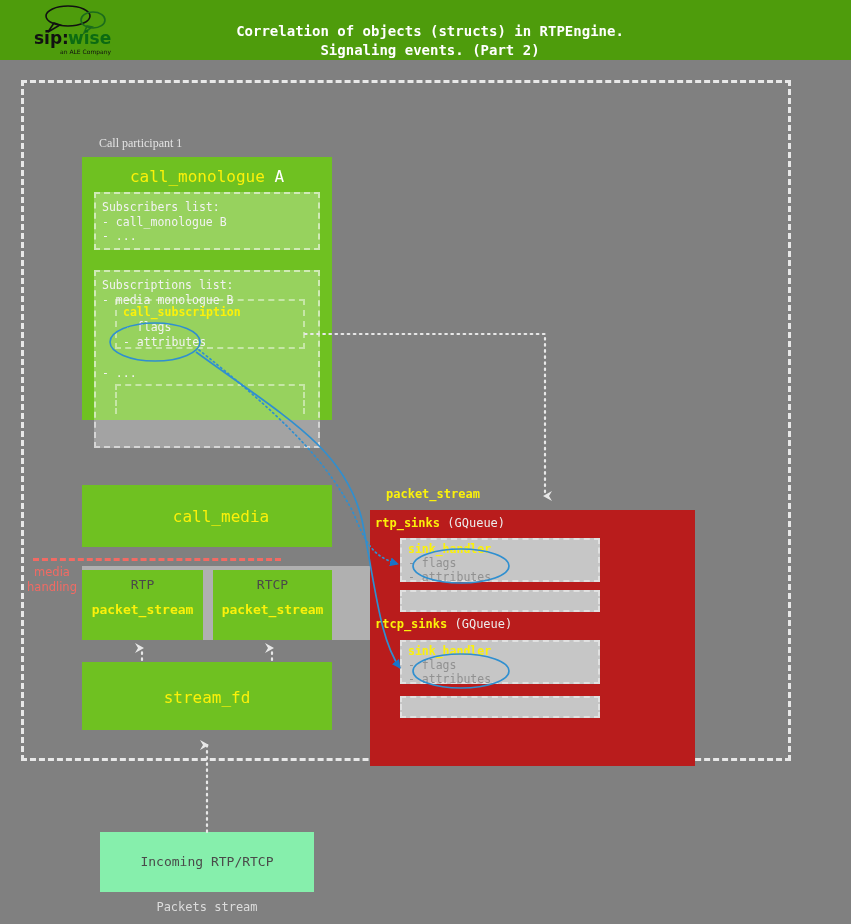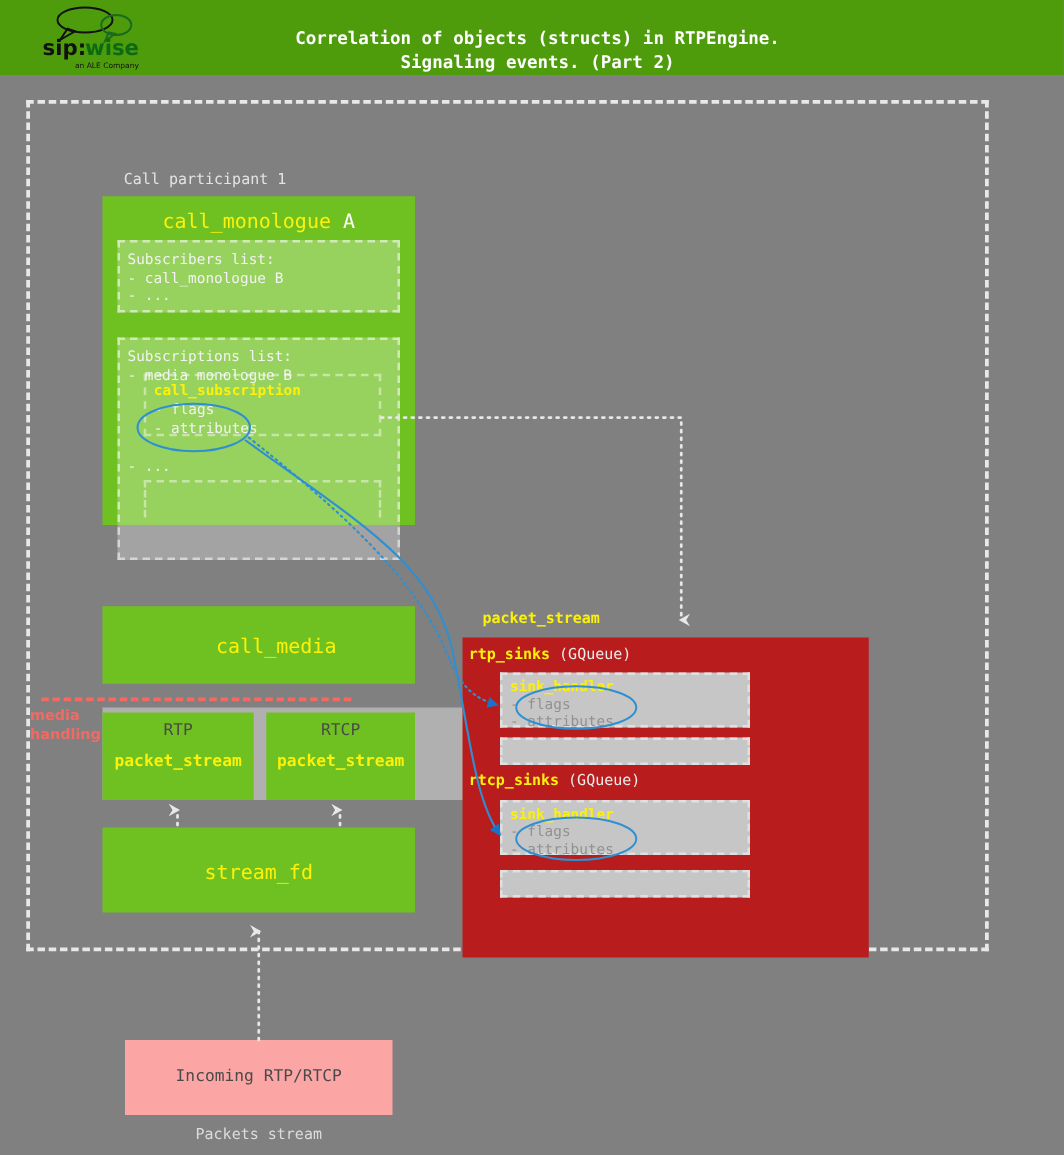--- a/index.html
+++ b/index.html
@@ -45,21 +45,21 @@
     color:#ffffff;
   }
   .box-title {
     color:#fbf10a; font-weight:normal; font-size:16px;
     text-align:center; white-space:pre;
   }
 
   
   #participant-label {
     position:absolute; left:99px; top:136px;
-    color:#e3e3e3; font-size:12px; white-space:pre;
+    color:#e3e3e3; font-size:12px; white-space:pre;font-family:Liberation Serif, serif;
   }
 
   
   #call-monologue-a { left:82px; top:157px; width:250px; height:263px; }
   #cma-title { position:absolute; left:0; top:10px; width:250px; }
   .cma-title-name { color:#fbf10a; }
   .cma-title-suffix { color:#ffffff; }
 
   .inner-dashed {
     position:absolute;
@@ -95,21 +95,22 @@
   #media-band {
     position:absolute; left:82px; top:566px; width:289px; height:74px;
     background:#b0b0b0;
   }
   #red-dashed {
     position:absolute; left:33px; top:558px; width:248px; height:0;
     border-top:3px dashed #f26a63;
   }
   #media-handling-label {
     position:absolute; left:24px; top:565px; width:56px;
-    color:#f26a63; font-weight:bold; font-size:11.5px; line-height:15px;
+    color:#f26a63; font-weight:normal; font-size:11.5px; line-height:15px;
+    text-align:center;
     font-family:"DejaVu Sans","Liberation Sans",sans-serif;
   }
 
   #rtp-box   { left:82px;  top:570px; width:121px; height:70px; }
   #rtcp-box  { left:213px; top:570px; width:119px; height:70px; }
   .sub-label {
     position:absolute; left:0; top:7px; width:100%;
     color:#4a4a4a; font-size:13px; text-align:center; white-space:pre;
   }
   .ps-label {
@@ -145,21 +146,21 @@
   .handler-title { color:#fbf10a; font-weight:bold; font-size:11.5px; line-height:14px; white-space:pre; }
   .handler-line  { color:#919191; font-size:11.5px; line-height:14px; white-space:pre; }
   .empty-box {
     position:absolute; left:30px; width:200px; height:22px;
     background:#c6c6c6; border:2px dashed #e0e0e0;
   }
 
   
   #incoming-box {
     position:absolute; left:100px; top:832px; width:214px; height:60px;
-    background:#fca5a5;
+    background:#86efac;
   }
   #incoming-box span {
     position:absolute; left:0; top:22px; width:214px; text-align:center;
     color:#4a4a4a; font-size:13px; white-space:pre;
   }
   #packets-stream-label {
     position:absolute; left:100px; top:900px; width:214px; text-align:center;
     color:#dcdcdc; font-size:12px; white-space:pre;
   }
 

